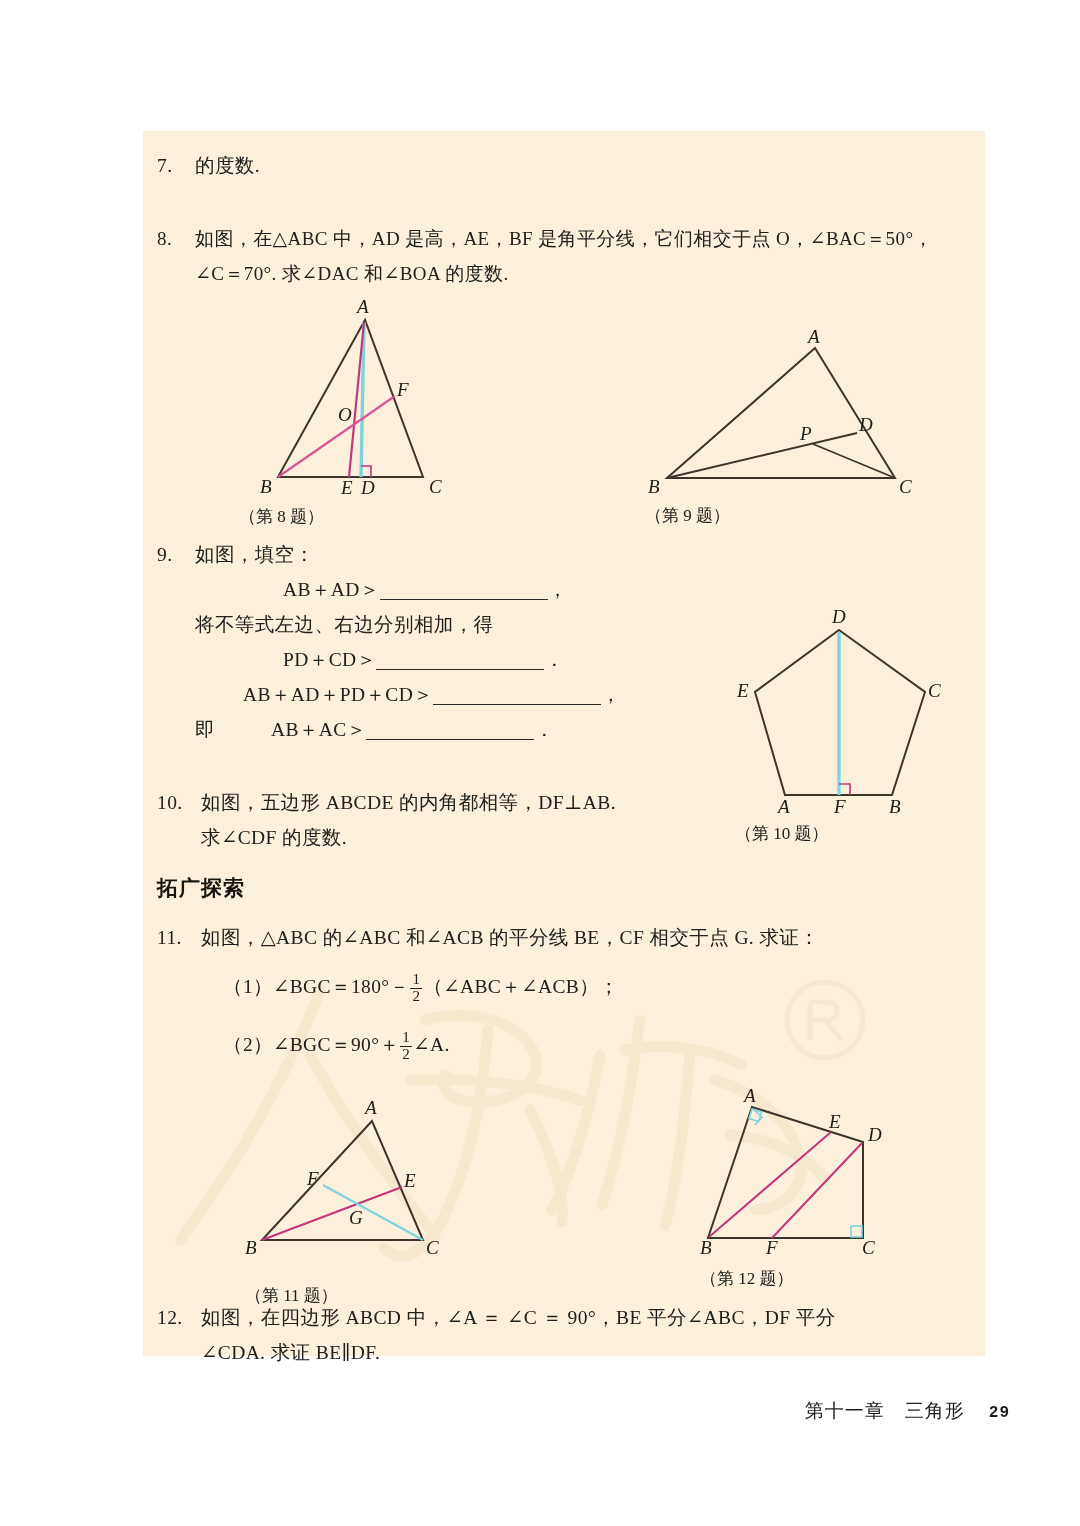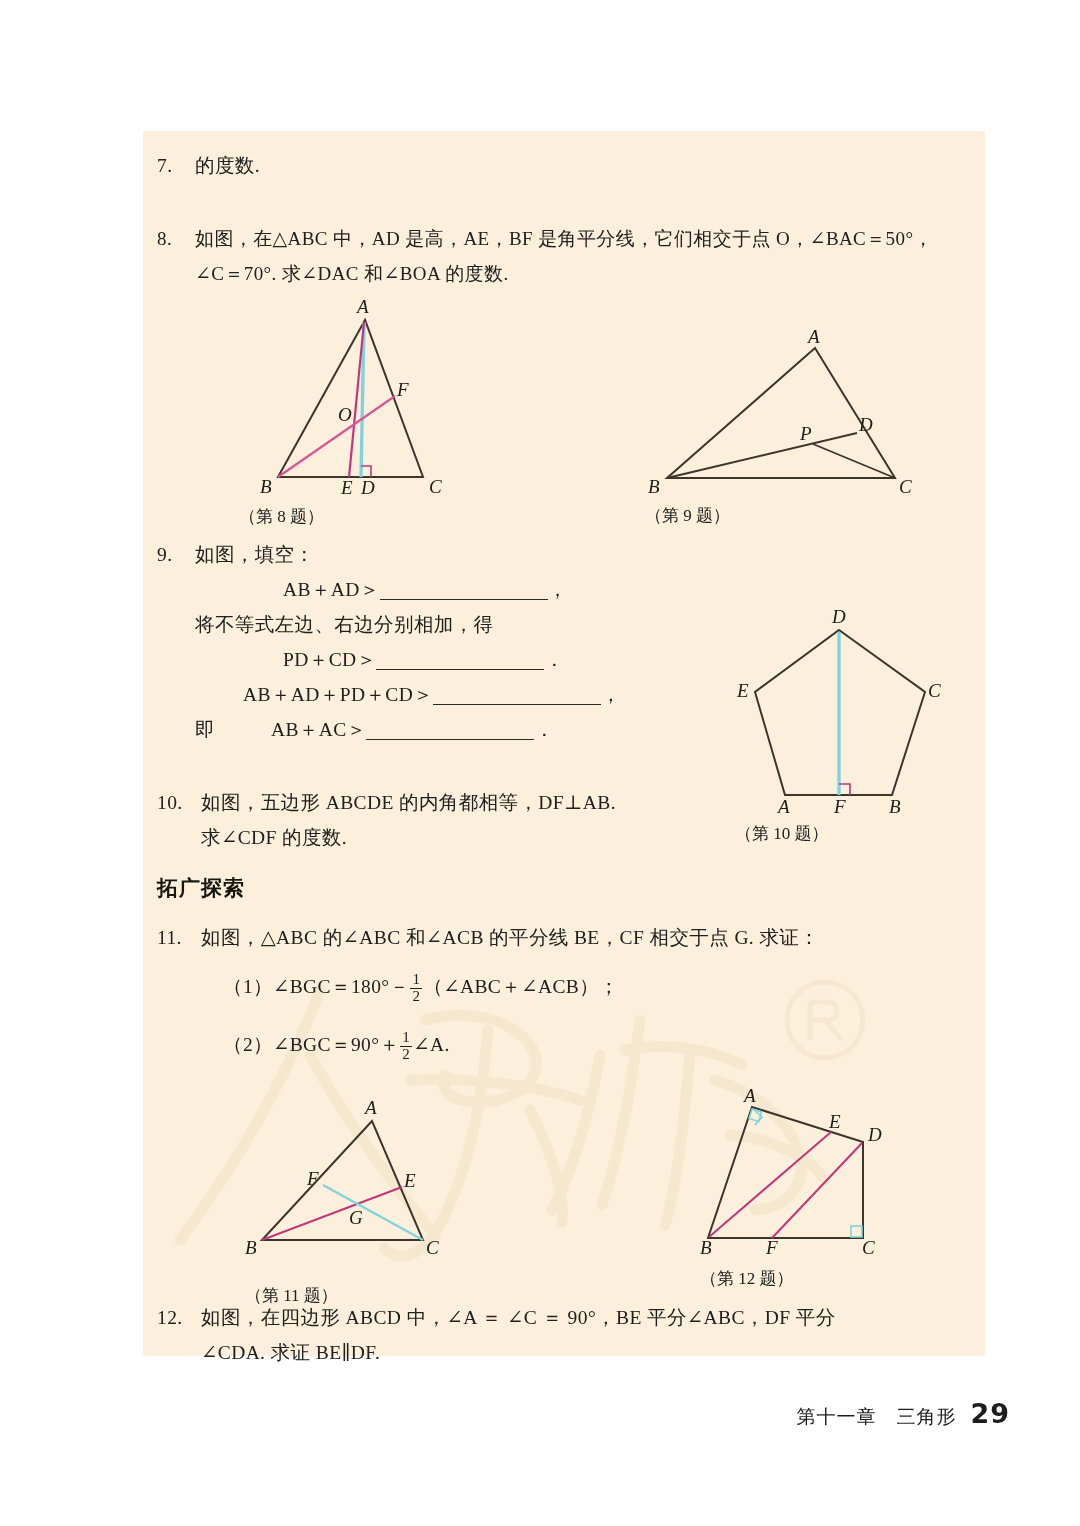--- a/index.html
+++ b/index.html
@@ -125,21 +125,23 @@
     top: 1398px;
     width: 1010px;
     text-align: right;
     font-family: "DejaVu Sans", "Liberation Sans", sans-serif;
     font-size: 19px;
     color: #1d1d1d;
     letter-spacing: 1px;
   }
   #footer .pgno {
     font-weight: bold;
-    font-size: 27px;
+    font-size: 16px;
+    margin-left: 10px;
+    font-family: Liberation Mono, monospace;
   }
   #footer .chap { margin-right: 14px; }
 </style>
 </head>
 <body>
 
 <div id="page-panel"></div>
 
 <svg id="watermark" viewBox="0 0 720 330" xmlns="http://www.w3.org/2000/svg">
   <g fill="none" stroke="#f0dfc2" stroke-width="11" stroke-linecap="round" stroke-linejoin="round" opacity="0.95">

